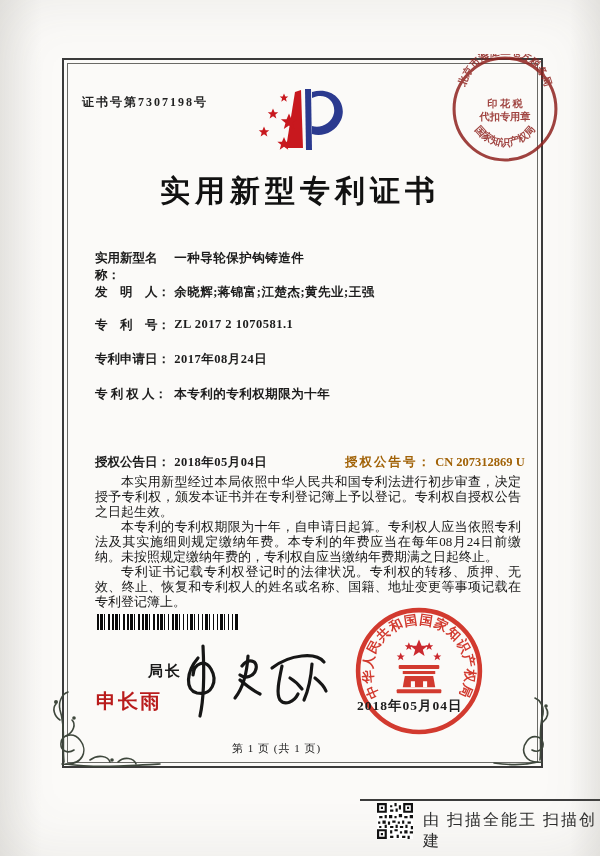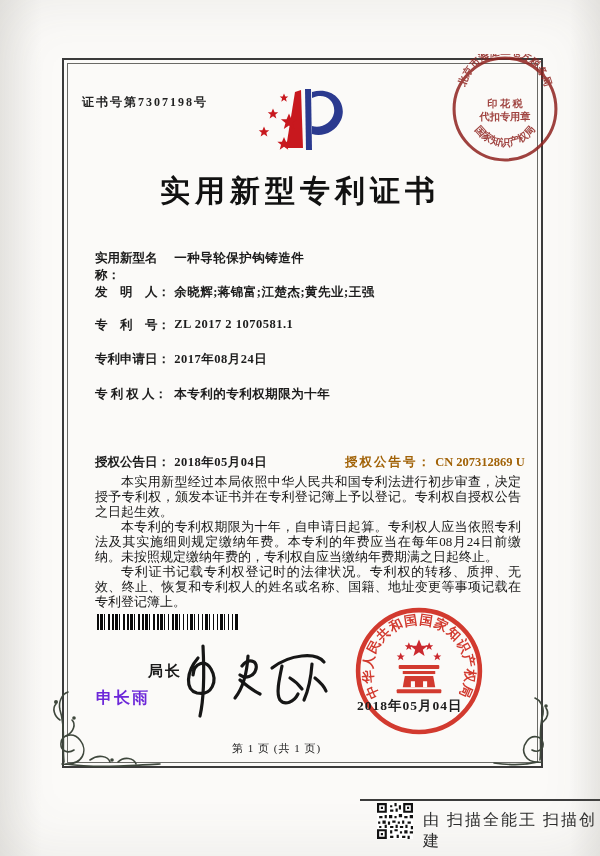--- a/index.html
+++ b/index.html
@@ -33,21 +33,21 @@
   .grant-no .lbl{letter-spacing:2px;}
 
   .paras{position:absolute;left:95px;top:474px;width:426px;font-size:13px;line-height:15px;color:#161616;}
   .paras p{margin:0;text-indent:2em;text-align:justify;}
 
   .barcode{position:absolute;left:97px;top:614px;width:142px;height:16px;
     background:repeating-linear-gradient(90deg,#0a0a0a 0 1.5px,#fff 1.5px 3px,#0a0a0a 3px 6px,
       #fff 6px 7px,#0a0a0a 7px 8.2px,#fff 8.2px 11px,#0a0a0a 11px 12.5px,#fff 12.5px 15px);}
 
   .director-label{position:absolute;left:112px;top:662px;font-size:15px;font-weight:700;color:#1a1a1a;letter-spacing:2px;margin-left:36px;}
-  .director-name{position:absolute;left:96px;top:688px;font-size:16px;font-weight:700;color:#6d28d9;letter-spacing:2px;}
+  .director-name{position:absolute;left:96px;top:688px;font-size:20px;font-weight:700;color:#b91c1c;letter-spacing:2px;}
   .signature{position:absolute;left:168px;top:636px;}
 
   .seal{position:absolute;left:352px;top:604px;width:134px;height:134px;opacity:.92;}
   .seal-date{position:absolute;left:357px;top:697px;font-size:13.5px;font-weight:700;color:#1d1d1d;letter-spacing:1px;}
 
   .page-footer{position:absolute;left:232px;top:741px;font-size:11px;color:#222;letter-spacing:1px;}
 
   .scan-line{position:absolute;left:360px;top:799px;width:240px;height:2px;background:#3c3c3c;}
   .qr{position:absolute;left:377px;top:803px;width:36px;height:36px;}
   .scan-caption{position:absolute;left:423px;top:810px;font-size:16px;color:#2b2b2b;letter-spacing:2px;}

